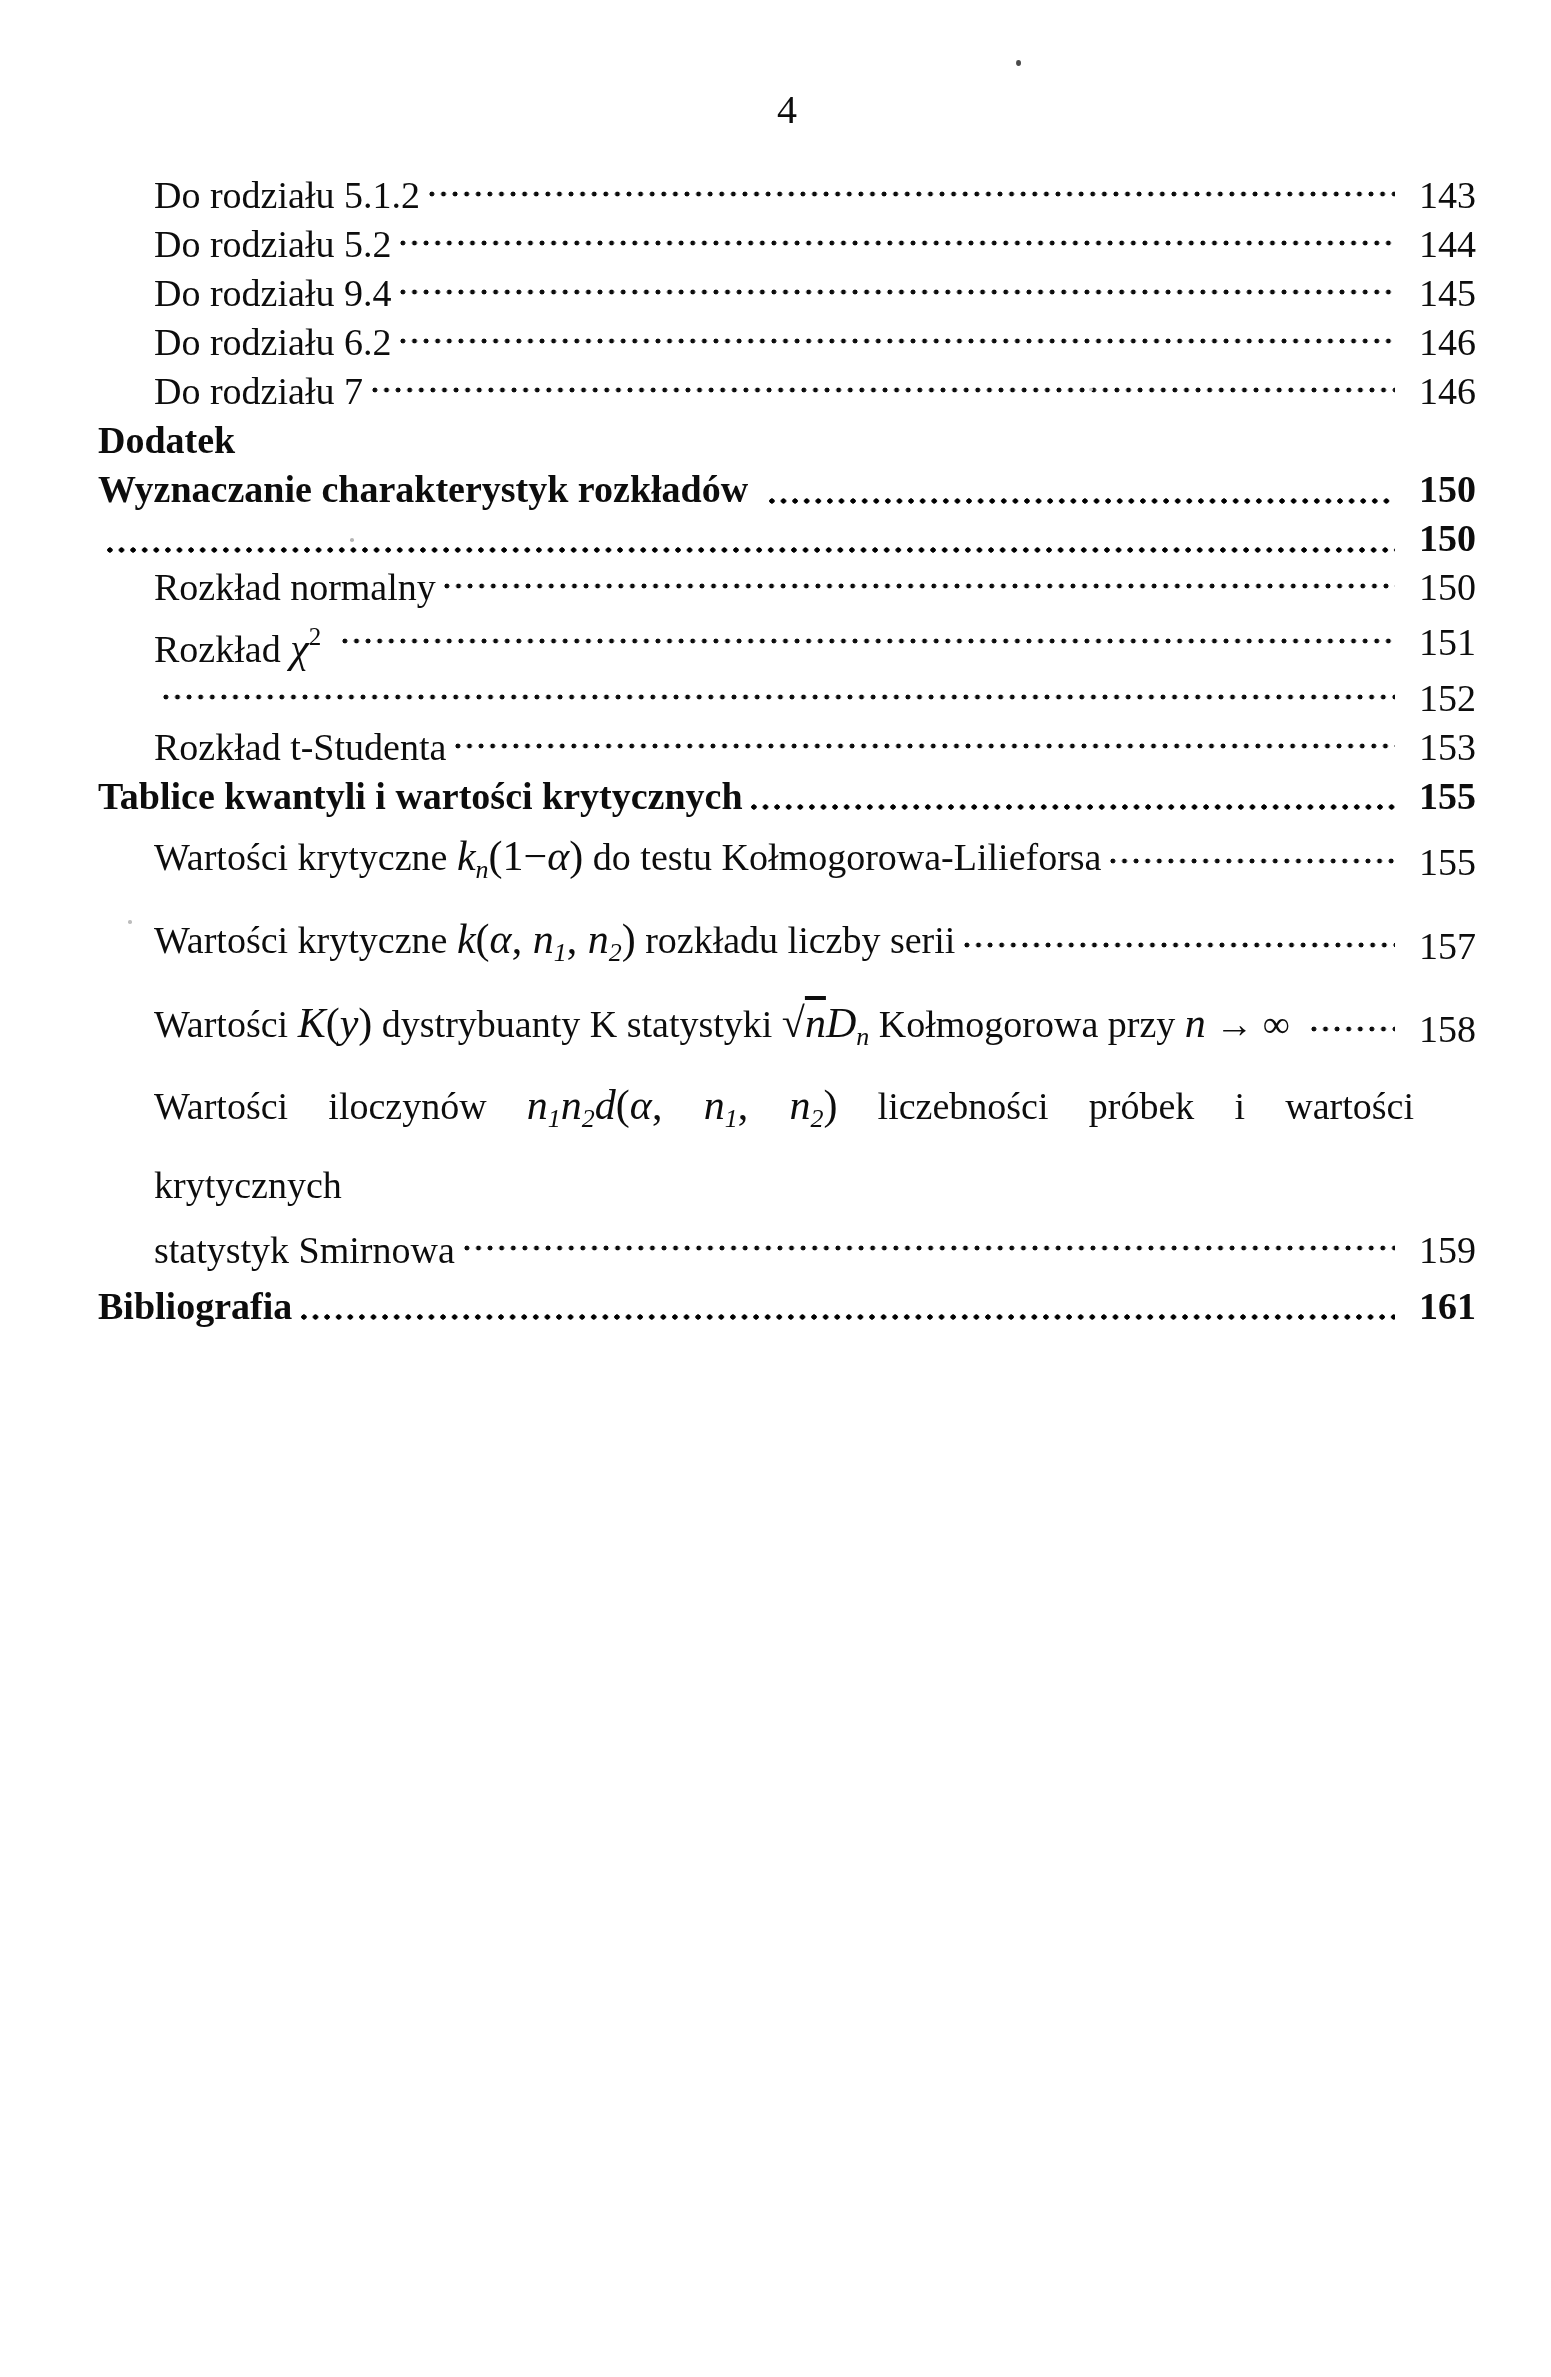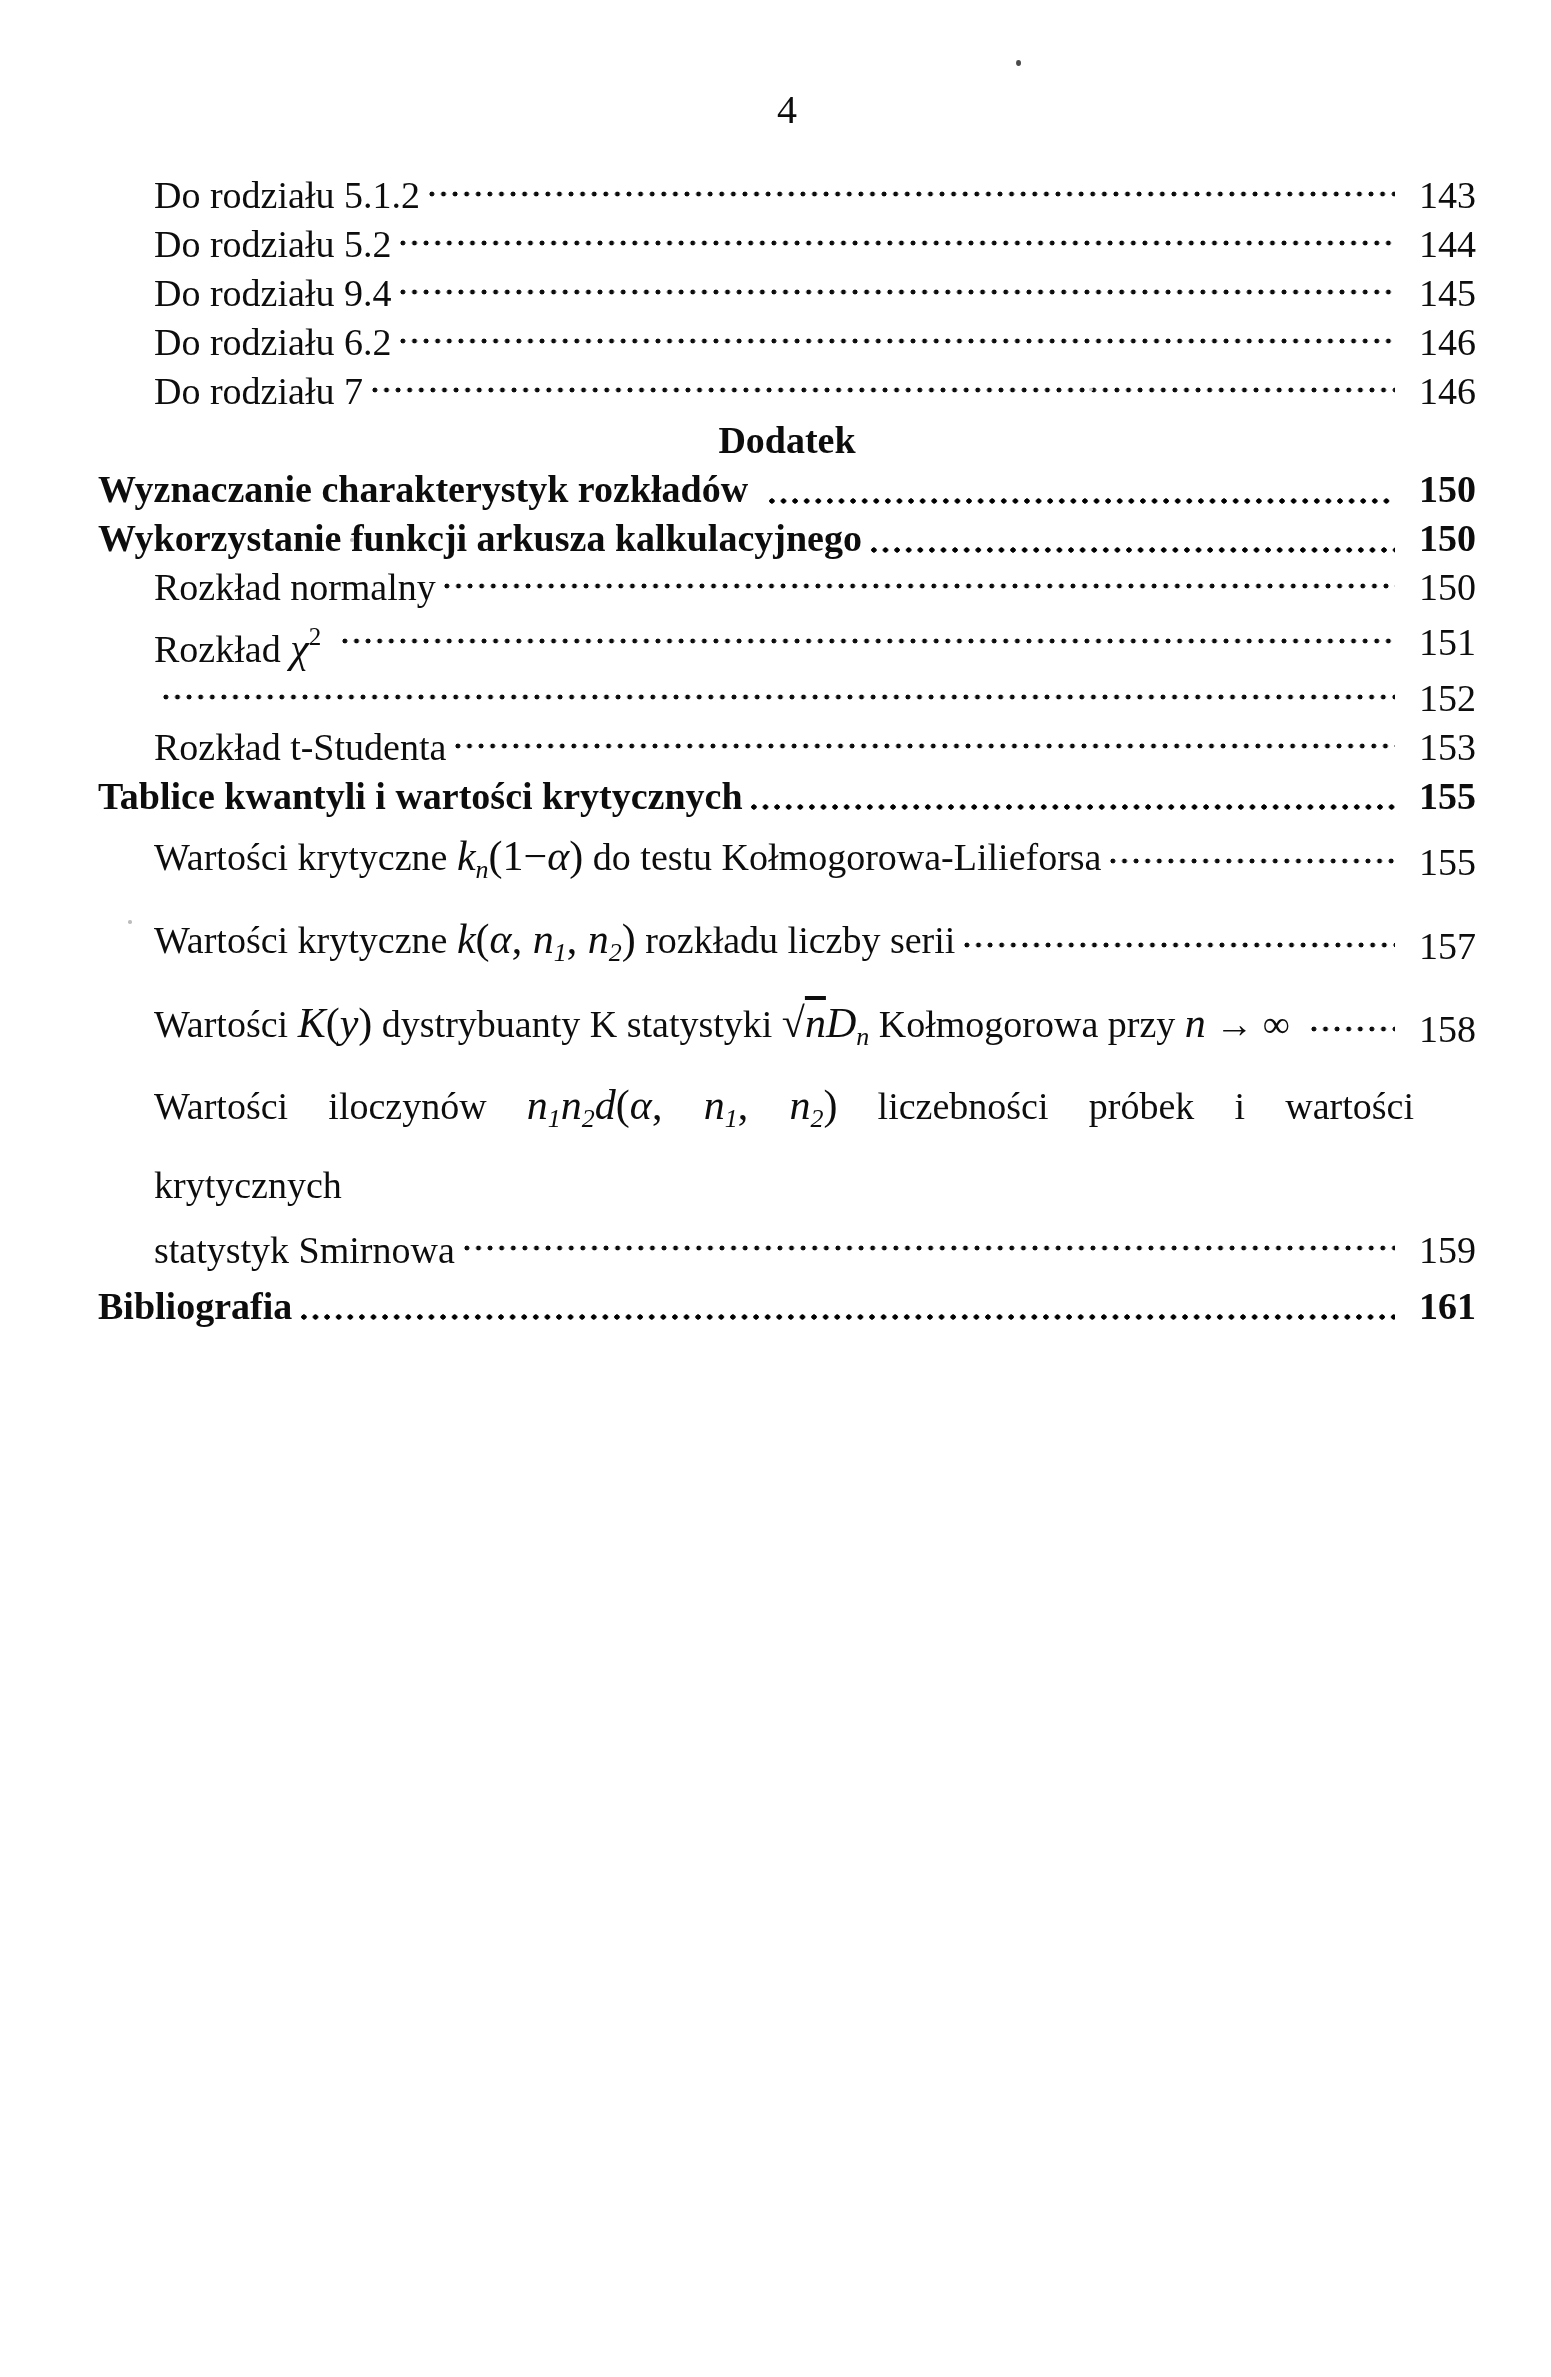--- a/index.html
+++ b/index.html
@@ -26,21 +26,21 @@
   .row {
     display: flex;
     align-items: baseline;
     font-size: 38px;
     line-height: 49px;
   }
   .row.math   { line-height: 71px; }
   .row.spread { line-height: 66px; }
   .row.tall   { line-height: 64px; }
   .row.indent { padding-left: 56px; align-items: center; }
-  .row.bold   { font-weight: bold; justify-content: center; }
+  .row.bold   { font-weight: bold; }
 
   .label { white-space: pre; }
   .label.gap { padding-right: 12px; }
   .spread .label {
     white-space: normal;
     flex: 1;
     text-align: justify;
     text-align-last: justify;
     padding-right: 62px;
     word-spacing: 6px;
@@ -113,21 +113,20 @@
       </div>
       <div class="row bold">
         <span class="label"><span>Dodatek</span></span>
       </div>
       <div class="row bold">
         <span class="label gap"><span>Wyznaczanie charakterystyk rozkładów</span></span>
         <span class="dots"></span>
         <span class="pg">150</span>
       </div>
       <div class="row bold">
-        <span class="label"><span>Wykorzystanie funkcji arkusza kalkulacyjnego</span></span>
         <span class="dots"></span>
         <span class="pg">150</span>
       </div>
       <div class="row indent">
         <span class="label"><span>Rozkład normalny</span></span>
         <span class="dots"></span>
         <span class="pg">150</span>
       </div>
       <div class="row indent">
         <span class="label gap"><span>Rozkład </span><span class="s-fi">χ</span><span class="s-sup">2</span></span>

